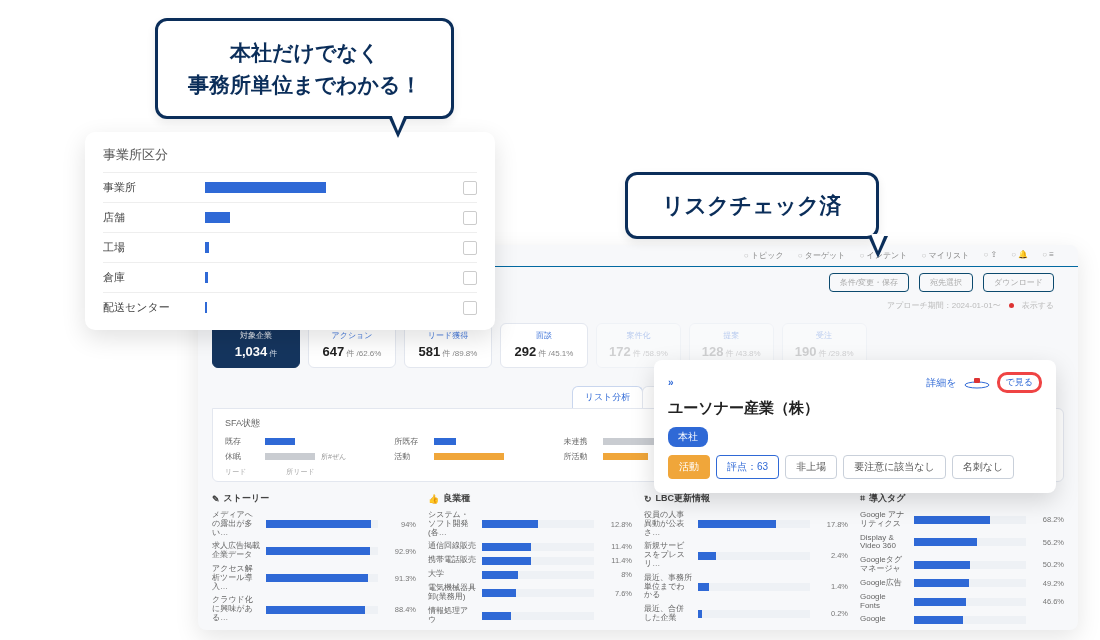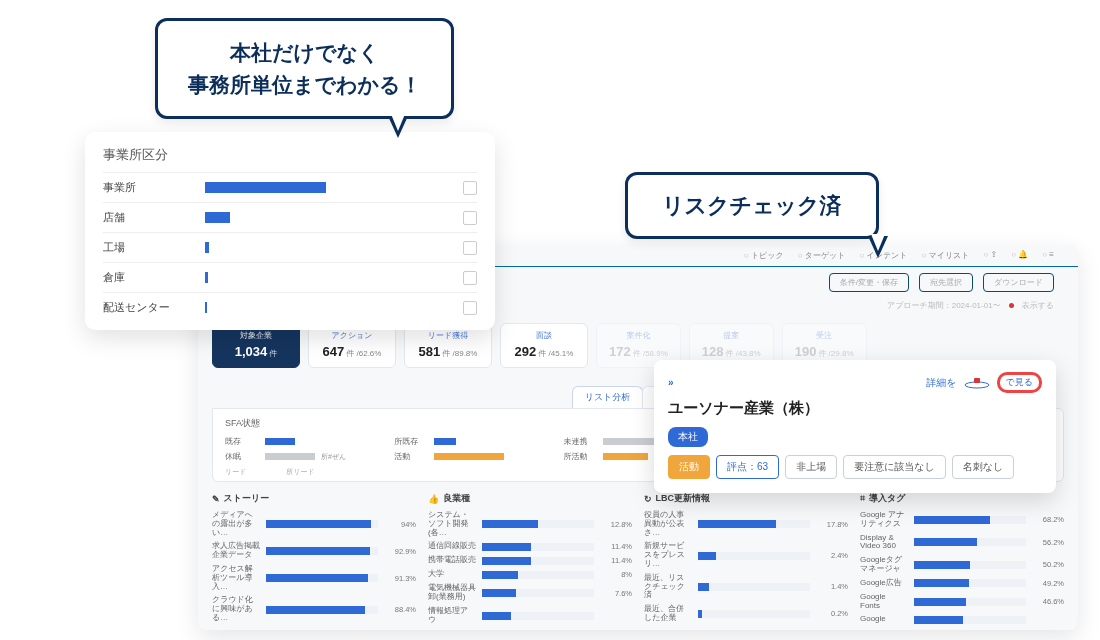--- a/index.html
+++ b/index.html
@@ -372,21 +372,21 @@
               <div class="pct">17.8%</div>
             </div>
             <div class="rank-row">
               <div class="l">新規サービスをプレスリ…</div>
               <div class="track">
                 <div class="fill" style="width:16%"></div>
               </div>
               <div class="pct">2.4%</div>
             </div>
             <div class="rank-row">
-              <div class="l">最近、リスクチェック済</div>
+              <div class="l">最近、事務所単位までわかる</div>
               <div class="track">
                 <div class="fill" style="width:10%"></div>
               </div>
               <div class="pct">1.4%</div>
             </div>
             <div class="rank-row">
               <div class="l">最近、合併した企業</div>
               <div class="track">
                 <div class="fill" style="width:4%"></div>
               </div>

